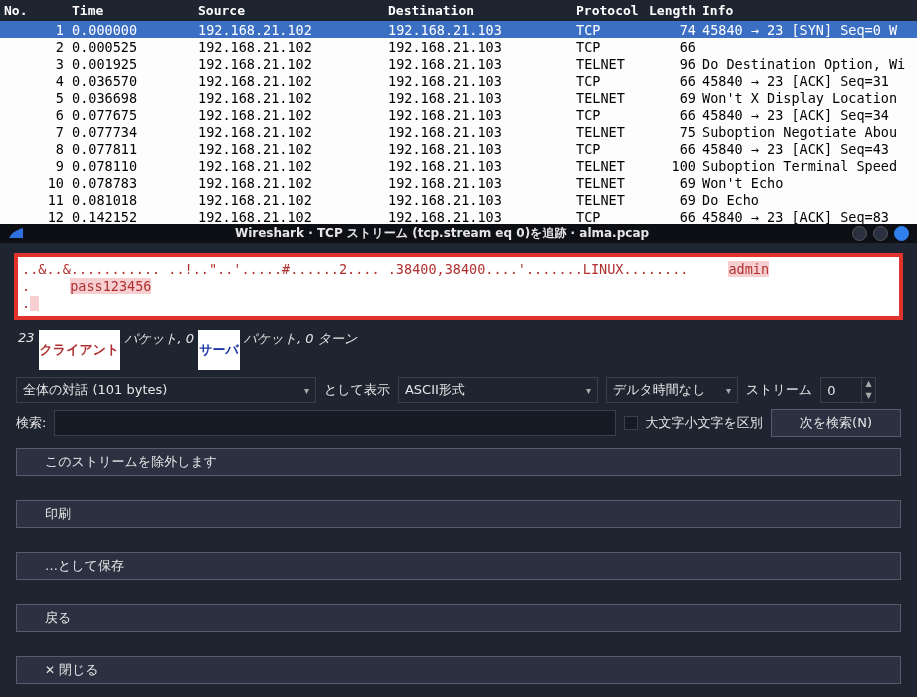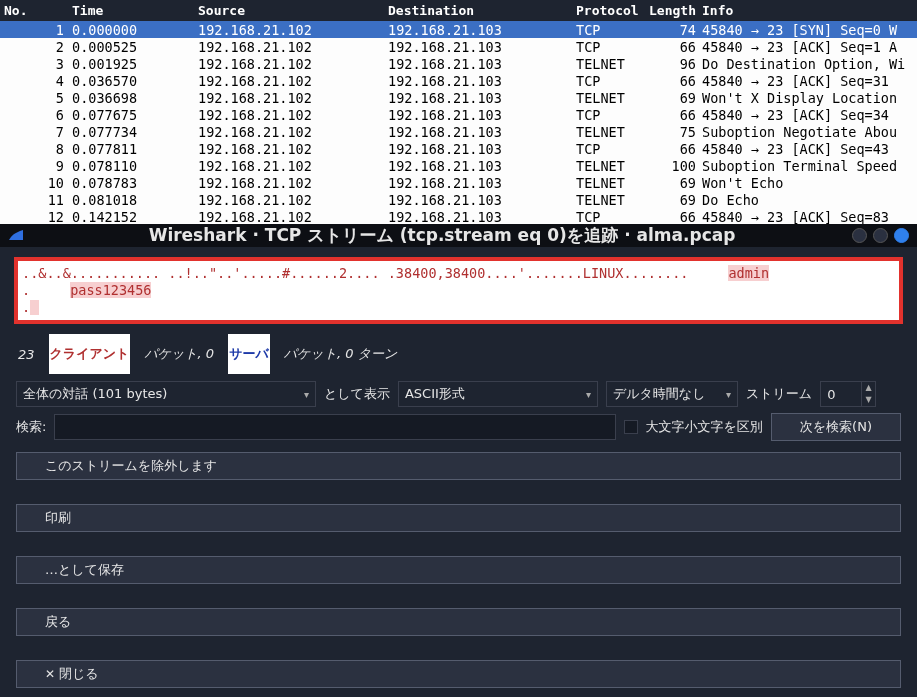--- a/index.html
+++ b/index.html
@@ -16,35 +16,35 @@
   .c-len  { width: 58px; text-align: right; padding-right: 6px; }
   .c-info { flex: 1; }
   .rows { }
   .row { display: flex; height: 17px; align-items: center; }
   .row .c-no { text-align: right; padding-right: 8px; }
   .row.sel { background: #3b6fc4; color: #fff; }
   .marker { position: absolute; left: 0; top: 21px; width: 18px; height: 17px; }
   .marker svg { width: 18px; height: 17px; }
 
   .dialog { position: absolute; left: 0; right: 0; top: 224px; bottom: 0; background: #1e2430; display: flex; flex-direction: column; }
-  .titlebar { height: 30px; background: #0d0f14; display: flex; align-items: center; padding: 0 8px; color: #e6e6e6; font-size: 17px; font-weight: 600; }
+  .titlebar { height: 30px; background: #0d0f14; display: flex; align-items: center; padding: 0 8px; color: #e6e6e6; font-size: 12px; font-weight: 600; }
   .titlebar .fin { margin-right: 8px; }
   .titlebar .ttl { flex: 1; text-align: center; }
   .wctrl { display: flex; gap: 6px; }
   .wbtn { width: 15px; height: 15px; border-radius: 50%; border: 1px solid #555; background: #2a3040; }
   .wbtn.close { background: #2f80ed; border-color: #2f80ed; }
 
   .stream-box-outer { margin: 10px 14px 6px 14px; border: 4px solid #e2322d; padding: 4px; background: #fff; height: 72px; }
   .stream-box { font-family: "DejaVu Sans Mono", monospace; font-size: 13.5px; color: #b03030; line-height: 17px; word-break: break-all; }
   .stream-box .hl { background: #f7cfd0; margin-left: 40px; }
   .stream-box .caret { display: inline-block; width: 9px; height: 15px; background: #f7cfd0; vertical-align: text-bottom; }
 
   .filler { flex: 1; }
 
-  .summary { padding: 4px 18px; color: #e6e6e6; display: flex; align-items: center; gap: 14px; font-style: italic; font-size: 13px; }
+  .summary { padding: 4px 18px; color: #e6e6e6; display: flex; gap: 4px; font-style: italic; font-size: 13px; }
   .summary .tag { background: #fff; color: #b03030; padding: 11px 1px; font-style: normal; font-weight: 600; }
   .summary .tag.srv { color: #1e3aa8; }
 
   .ctl-row { display: flex; align-items: center; gap: 8px; padding: 3px 16px; }
   .combo { display: flex; align-items: center; background: #1e2430; border: 1px solid #3a3f4d; height: 26px; padding: 0 6px; color: #e6e6e6; font-size: 13px; }
   .combo .chev { margin-left: auto; padding-left: 8px; font-size: 10px; color: #aaa; }
   .spin { display: flex; align-items: center; border: 1px solid #3a3f4d; height: 26px; }
   .spin .val { width: 40px; text-align: left; padding: 0 6px; color: #e6e6e6; }
   .spin .arrows { width: 14px; display: flex; flex-direction: column; font-size: 8px; line-height: 8px; color: #aaa; border-left: 1px solid #3a3f4d; }
   .spin .arrows div { text-align: center; height: 12px; display:flex;align-items:center;justify-content:center; }
@@ -86,21 +86,20 @@
         <div class="col c-len">74</div>
         <div class="col c-info">45840 → 23 [SYN] Seq=0 W</div>
       </div>
       <div class="row">
         <div class="col c-no">2</div>
         <div class="col c-time">0.000525</div>
         <div class="col c-src">192.168.21.102</div>
         <div class="col c-dst">192.168.21.103</div>
         <div class="col c-prot">TCP</div>
         <div class="col c-len">66</div>
-        <div class="col c-info">45840 → 23 [ACK] Seq=1 A</div>
       </div>
       <div class="row">
         <div class="col c-no">3</div>
         <div class="col c-time">0.001925</div>
         <div class="col c-src">192.168.21.102</div>
         <div class="col c-dst">192.168.21.103</div>
         <div class="col c-prot">TELNET</div>
         <div class="col c-len">96</div>
         <div class="col c-info">Do Destination Option, Wi</div>
       </div>

